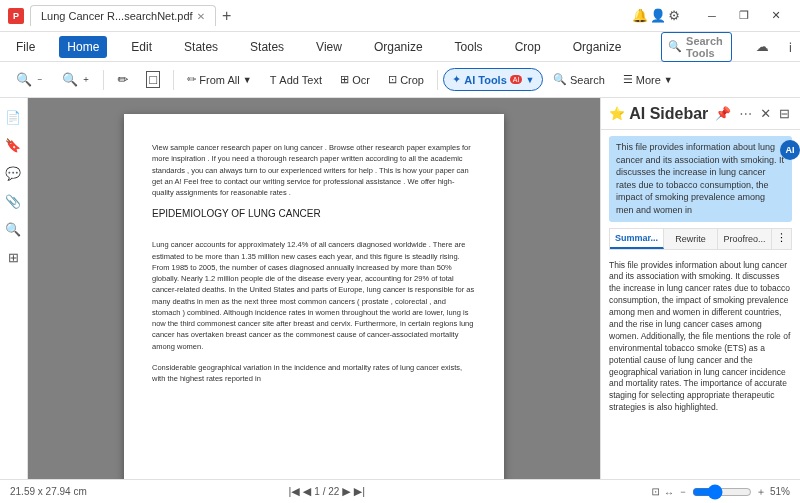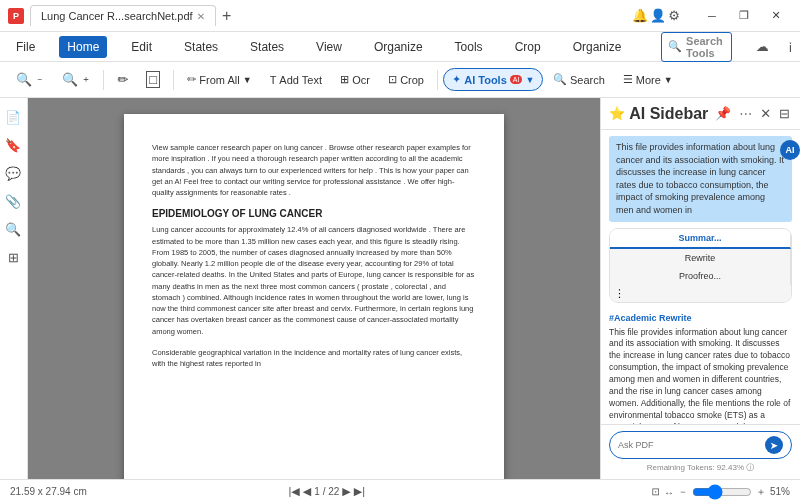--- a/index.html
+++ b/index.html
@@ -137,23 +137,23 @@
       margin-bottom: 10px;
     }
     .pdf-body {
       font-size: 7.5px;
       color: #333;
       line-height: 1.5;
       margin-bottom: 10px;
     }
     .pdf-section-title {
       font-size: 10px;
-      font-weight: bold;
+      font-weight: normal;
       color: #222;
-      margin: 10px 0 5px;
+      margin: 10px 0 20px;
       text-transform: uppercase;
     }
 
     
     .ai-sidebar {
       width: 200px;
       background: #fff;
       border-left: 1px solid #e0e0e0;
       display: flex;
       flex-direction: column;
@@ -195,21 +195,21 @@
       right: -8px;
       top: 4px;
       width: 20px; height: 20px;
       background: #1565c0;
       border-radius: 50%;
       display: flex; align-items: center; justify-content: center;
       color: white; font-size: 9px; font-weight: bold;
     }
     .ai-btn-row {
       display: flex; gap: 0; margin: 0 8px 4px;
-      border: 1px solid #e0e0e0; border-radius: 9px; overflow: hidden; flex-direction: column;
+      border: 1px solid #e0e0e0; border-radius: 0; overflow: hidden;
     }
     .ai-btn {
       flex: 1; padding: 4px 0; font-size: 9px; color: #333;
       text-align: center; cursor: pointer; background: #f5f5f5;
       border: none;
     }
     .ai-btn.active { background: #fff; color: #1565c0; font-weight: 600; border-bottom: 2px solid #1565c0; }
     .ai-btn:not(:last-child) { border-right: 1px solid #e0e0e0; }
 
     .ai-content {
@@ -415,34 +415,23 @@
     </div>
 
     <div class="ai-btn-row">
       <button class="ai-btn active">Summar...</button>
       <button class="ai-btn">Rewrite</button>
       <button class="ai-btn">Proofreo...</button>
       <span style="padding:2px 4px;font-size:11px;cursor:pointer;background:#f5f5f5;">⋮</span>
     </div>
 
     <div class="ai-content">
-      <div class="ai-tag">#Academic Rewrite</div>
       <div class="ai-text">This file provides information about lung cancer and its association with smoking. It discusses the increase in lung cancer rates due to tobacco consumption, the impact of smoking prevalence among men and women in different countries, and the rise in lung cancer cases among women. Additionally, the file mentions the role of environmental tobacco smoke (ETS) as a potential cause of lung cancer and the geographical variation in lung cancer incidence and mortality rates. The importance of accurate staging for selecting appropriate therapeutic strategies is also highlighted.</div>
     </div>
 
-    <div class="ai-input-area">
-      <div class="ai-input-row">
-        <input class="ai-input" type="text" placeholder="Ask PDF" style="">
-        <div class="ai-send-btn">➤</div>
-      </div>
-      <div class="ai-tokens">
-        <span>Remaining Tokens: 92.43%</span>
-        <span style="cursor:pointer;">ⓘ</span>
-      </div>
-    </div>
   </div>
 </div>
 
 <div class="statusbar">
   <div class="statusbar-left">
     <span>21.59 x 27.94 cm</span>
   </div>
   <div class="page-nav">
     <span class="nav-btn">|◀</span>
     <span class="nav-btn">◀</span>

